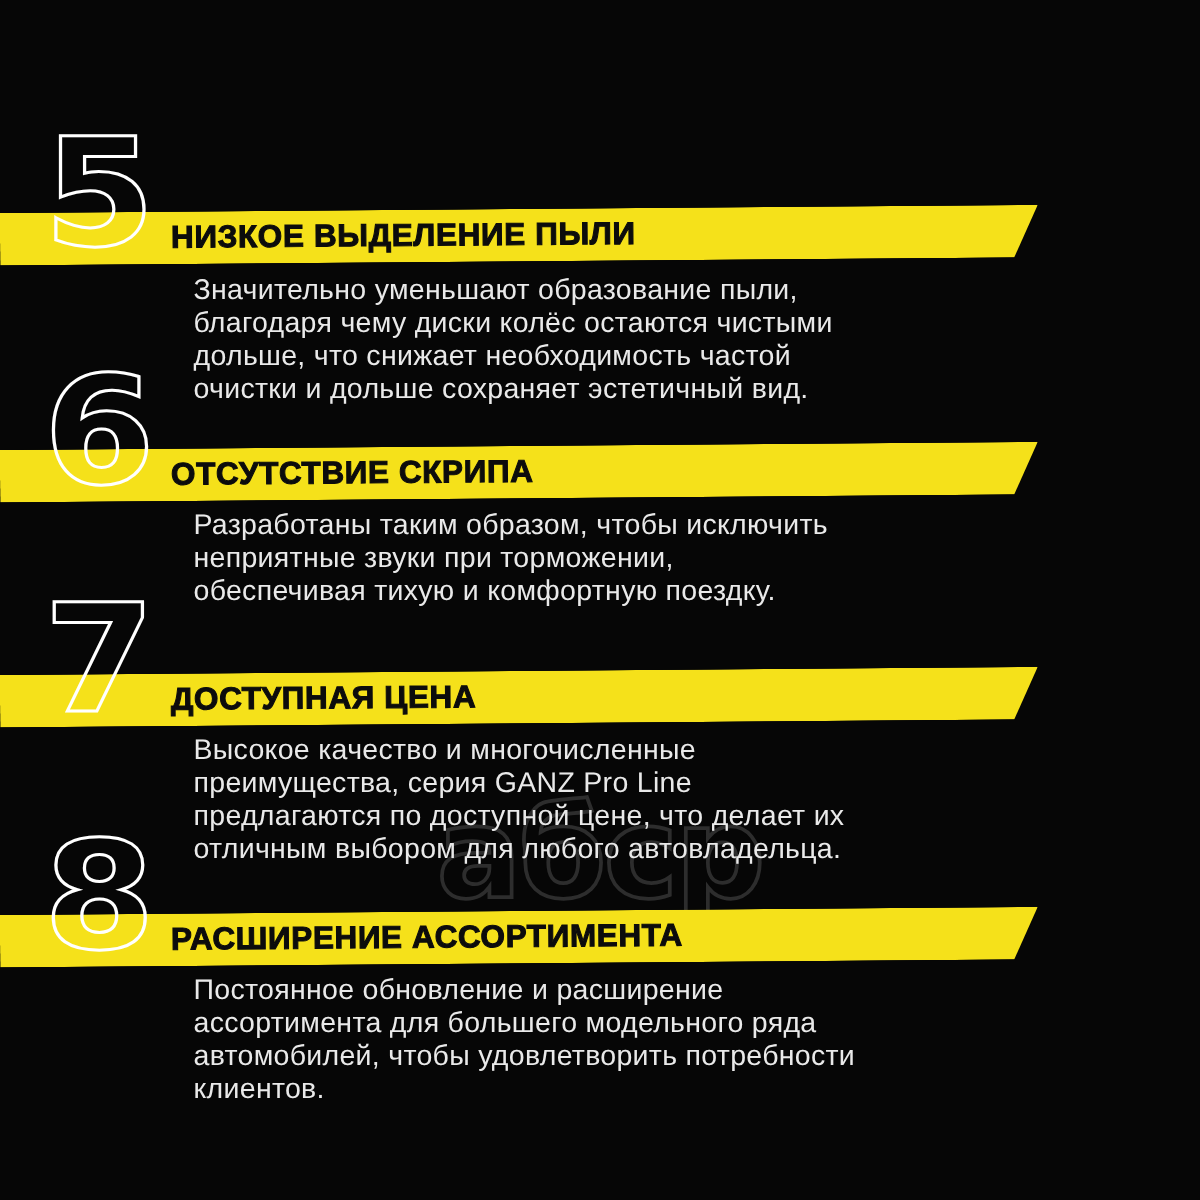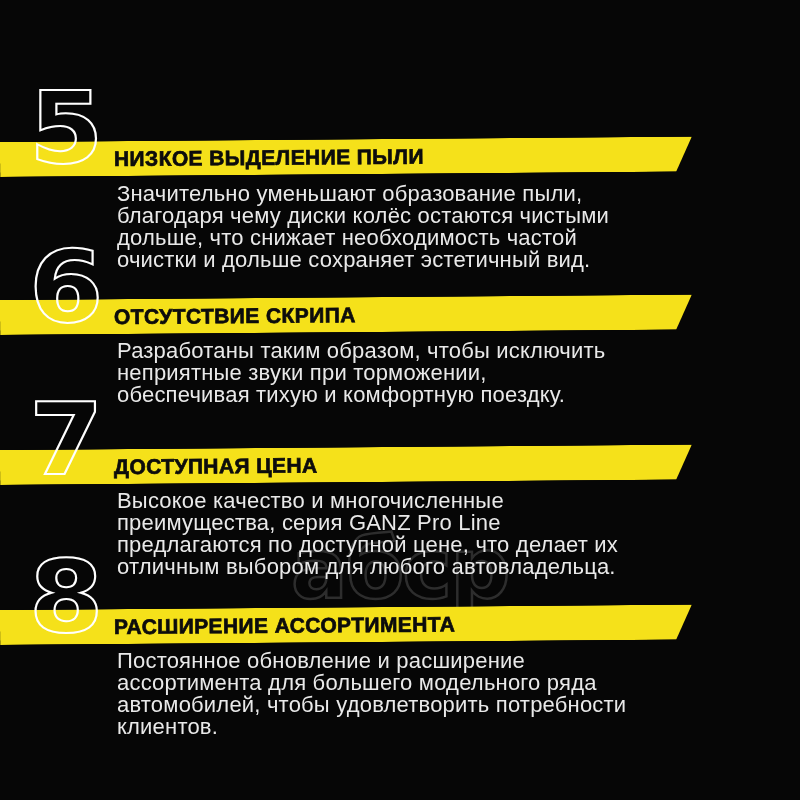--- a/index.html
+++ b/index.html
@@ -47,23 +47,23 @@
     position:absolute;left:29px;top:var(--num-top);
     font-family:"DejaVu Sans", sans-serif;
     font-size:100px;line-height:1;font-weight:700;
     color:transparent;
     -webkit-text-stroke:2px var(--number-outline);
     transform:scaleX(1.07);
     transform-origin:0 0;
     z-index:4;
   }
   .body{
-    position:absolute;left:117px;top:var(--body-top);
+    position:absolute;left:129px;top:var(--body-top);
     width:560px;
-    font-size:22px;line-height:22px;
+    font-size:19px;line-height:22px;
     letter-spacing:0.2px;
     color:var(--body-text);
     white-space:pre-line;
     z-index:3;
   }
   .watermark{
     position:absolute;left:291px;top:527px;
     font-family:"DejaVu Sans", sans-serif;
     font-size:84px;line-height:1;font-weight:700;
     letter-spacing:-2px;

